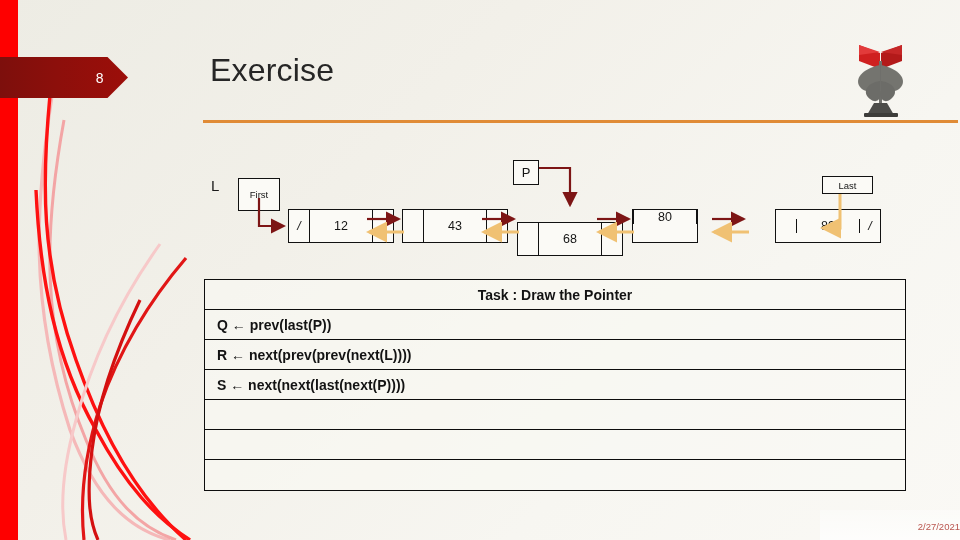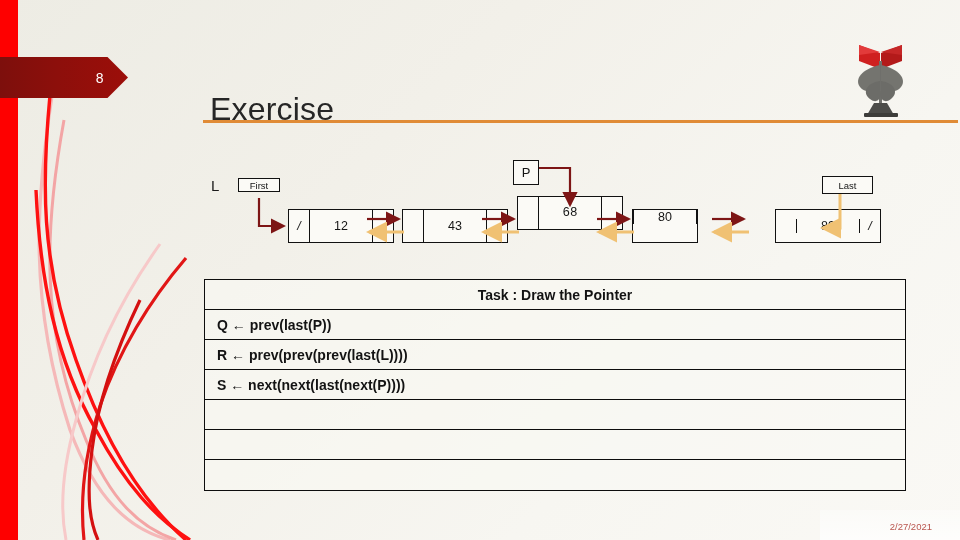--- a/index.html
+++ b/index.html
@@ -63,21 +63,20 @@
 
   
   .slide-title {
     position: absolute;
     left: 210px;
     top: 52px;
     font-size: 32px;
     color: #262626;
     letter-spacing: 0.2px;
     white-space: nowrap;
-    margin-top: 39px;
   }
   .title-rule {
     position: absolute;
     left: 203px;
     top: 120px;
     width: 755px;
     height: 3px;
     background: #e08b36;
   }
 
@@ -163,21 +162,21 @@
   }
   .task-table .row.entry {
     padding-left: 12px;
     font-size: 14px;
     color: #131313;
   }
 
   
   .footer-date {
     position: absolute;
-    right: 28px;
+    right: 0;
     bottom: 8px;
     font-size: 9.5px;
     color: #b9554e;
   }
   .footer-plate {
     position: absolute;
     right: 0;
     bottom: 0;
     width: 140px;
     height: 30px;
@@ -219,39 +218,39 @@
     <path d="M42 40 C 24 44, 16 54, 22 62 C 28 70, 40 66, 42 58 Z" fill="#74746f"></path>
     <path d="M43 40 C 61 44, 69 54, 63 62 C 57 70, 45 66, 43 58 Z" fill="#74746f"></path>
     <path d="M42 56 C 28 58, 24 68, 32 74 C 40 80, 44 72, 42 66 Z" fill="#6c6c68"></path>
     <path d="M43 56 C 57 58, 61 68, 53 74 C 45 80, 41 72, 43 66 Z" fill="#6c6c68"></path>
     <path d="M36 78 L49 78 L56 90 L29 90 Z" fill="#4c4c49"></path>
     <rect x="26" y="88" width="34" height="4" rx="1" fill="#3d3d3a"></rect>
   </svg>
 
   <div class="var-label" style="left:211px; top:177px;">L</div>
 
-  <div class="ptr-box" style="left:238px; top:178px; width:42px; height:14px;">First</div>
+  <div class="ptr-box" style="left:238px; top:178px; width:42px; height:33px;">First</div>
 
   <div class="ptr-box" style="left:513px; top:160px; width:26px; height:25px; font-size:13px;">P</div>
 
   <div class="ptr-box" style="left:822px; top:176px; width:51px; height:18px;">Last</div>
 
   <div class="node" style="left:288px; top:209px;">
     <div class="cell link nil">/</div>
     <div class="cell data">12</div>
     <div class="cell link"></div>
   </div>
 
   <div class="node" style="left:402px; top:209px;">
     <div class="cell link"></div>
     <div class="cell data">43</div>
     <div class="cell link"></div>
   </div>
 
-  <div class="node" style="left:517px; top:196px;font-family:Liberation Mono, monospace;">
+  <div class="node" style="left:517px; top:222px;">
     <div class="cell link"></div>
     <div class="cell data">68</div>
     <div class="cell link"></div>
   </div>
 
   <div class="node" style="left:632px; top:209px;flex-direction:column;">
     <div class="cell link"></div>
     <div class="cell data">80</div>
     <div class="cell link"></div>
   </div>
@@ -295,21 +294,21 @@
       <path d="M404 232 L369 232" stroke="#f0c173" stroke-width="3" fill="none" marker-end="url(#ahPrev)"></path>
       <path d="M519 232 L484 232" stroke="#f0c173" stroke-width="3" fill="none" marker-end="url(#ahPrev)"></path>
       <path d="M634 232 L599 232" stroke="#f0c173" stroke-width="3" fill="none" marker-end="url(#ahPrev)"></path>
       <path d="M749 232 L714 232" stroke="#f0c173" stroke-width="3" fill="none" marker-end="url(#ahPrev)"></path>
     </g>
   </svg>
 
   <div class="task-table">
     <div class="row header">Task : Draw the Pointer</div>
     <div class="row entry">Q ← prev(last(P))</div>
-    <div class="row entry">R ← prev(prev(prev(last(L))))</div>
+    <div class="row entry">R ← next(prev(prev(next(L))))</div>
     <div class="row entry">S ← next(next(last(next(P))))</div>
     <div class="row entry"></div>
     <div class="row entry"></div>
     <div class="row entry"></div>
   </div>
 
   <div class="footer-plate"></div>
   <div class="footer-date">2/27/2021</div>
 
 </div>

